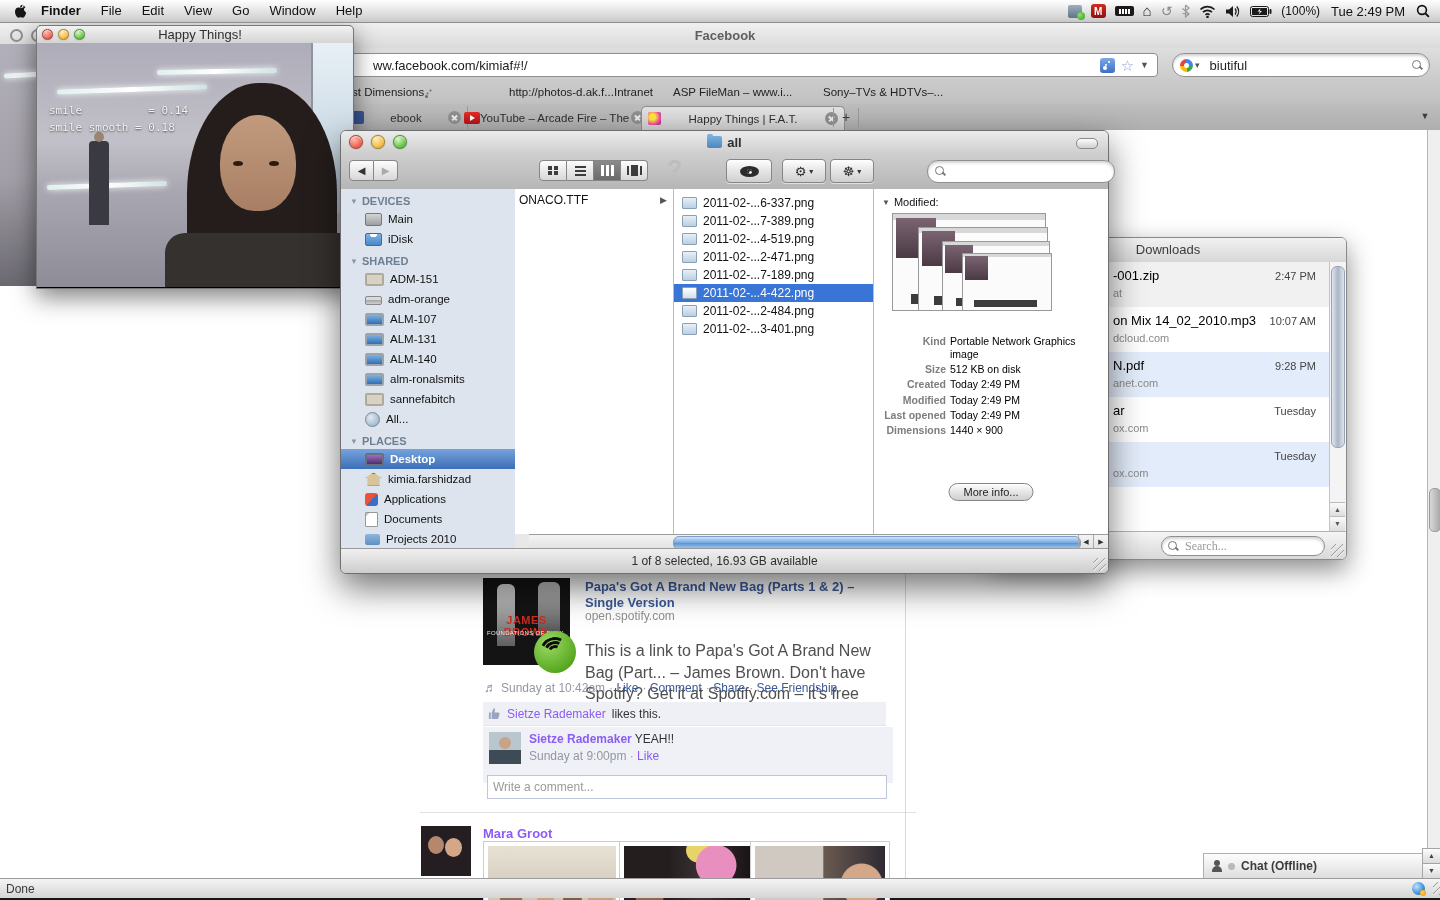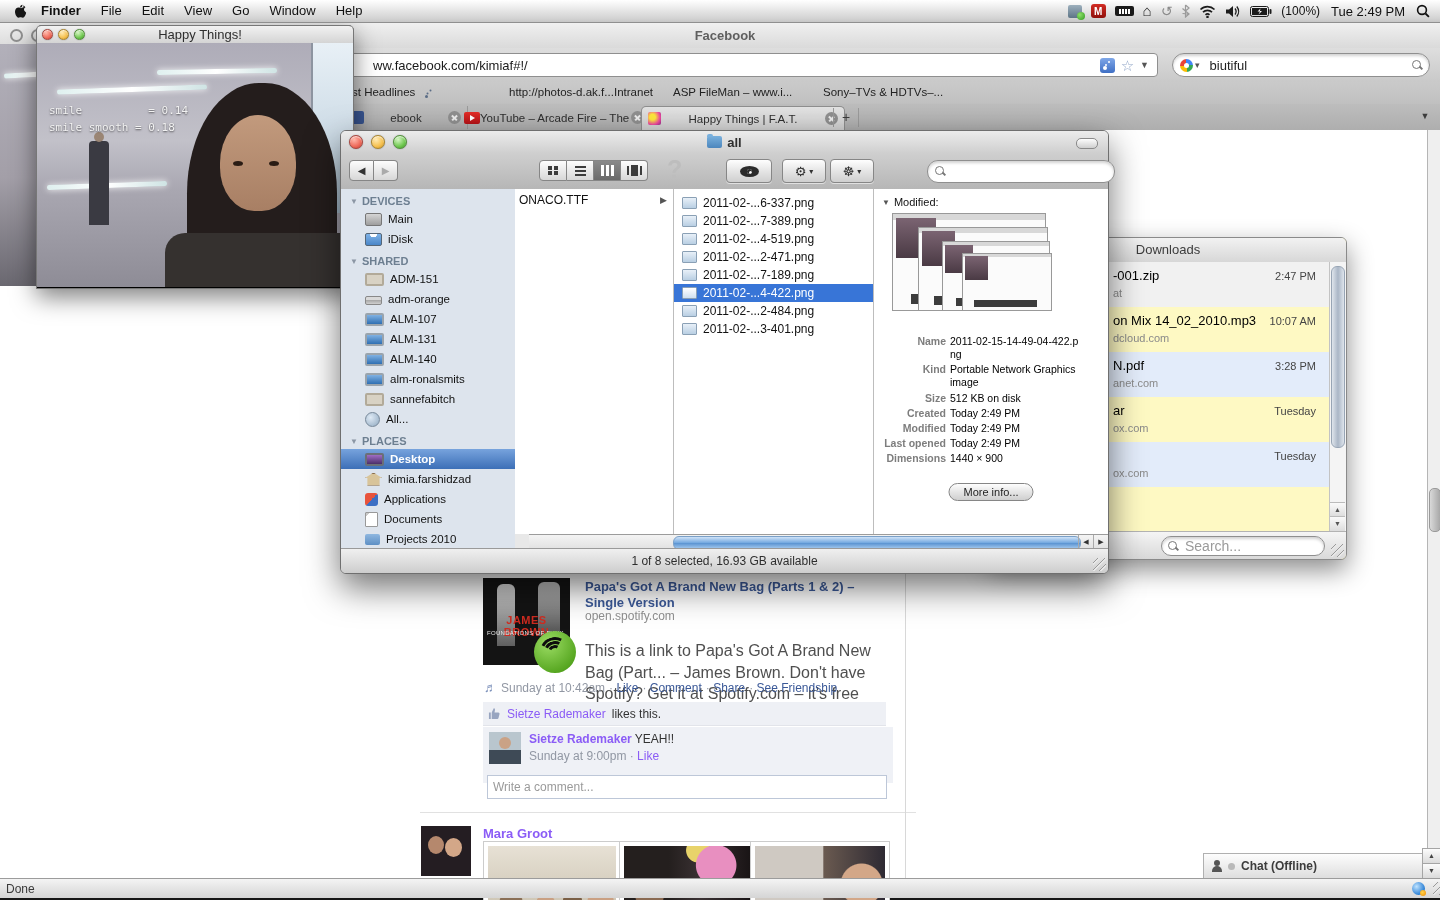--- a/index.html
+++ b/index.html
@@ -185,38 +185,38 @@
   #wc-hair{position:absolute;left:150px;top:40px;width:150px;height:230px;background:#241d1c;border-radius:48% 48% 30% 30%;}
   #wc-face{position:absolute;left:183px;top:72px;width:76px;height:96px;background:linear-gradient(#c29a7d,#a87f64);border-radius:50% 50% 45% 45%;}
   #wc-eye1,#wc-eye2{position:absolute;top:118px;width:10px;height:5px;border-radius:50%;background:#2a1c14;}
   #wc-eye1{left:196px;}#wc-eye2{left:232px;}
   #wc-sweater{position:absolute;left:128px;top:190px;width:190px;height:60px;background:#35312f;border-radius:20px 14px 0 0;}
   #wc-overlay{position:absolute;left:12px;top:8px;font-family:"DejaVu Sans Mono","Liberation Mono",monospace;
      font-size:11px;color:#f2f2f2;text-shadow:0 1px 2px rgba(0,0,0,.6);white-space:pre;line-height:17px;}
 
   
   #downloads{left:989px;top:237px;width:356px;height:321px;z-index:12;border-radius:6px;
-     background:#fef9c3;border:1px solid #8a8a8a;box-shadow:0 10px 26px rgba(0,0,0,.45);}
+     background:#ffffff;border:1px solid #8a8a8a;box-shadow:0 10px 26px rgba(0,0,0,.45);}
   #dl-title{height:24px;background:linear-gradient(#f2f2f2,#d7d7d7);border-bottom:1px solid #adadad;border-radius:5px 5px 0 0;
      text-align:center;font-size:13px;color:#3c3c3c;line-height:24px;}
   #dl-rows{position:absolute;left:0;top:24px;width:340px;height:270px;overflow:hidden;}
   .dlrow{position:relative;height:45px;padding-left:123px;box-sizing:border-box;}
   .dlrow:nth-child(1){background:#f1f1f1;}
   .dlrow:nth-child(3),.dlrow:nth-child(5){background:#e3ecfa;}
   .dlrow .nm{position:absolute;left:123px;top:6px;font-size:13px;color:#000;white-space:nowrap;}
   .dlrow .tm{position:absolute;right:14px;top:8px;font-size:11px;color:#444;}
   .dlrow .src{position:absolute;left:123px;top:25px;font-size:11px;color:#8a8a8a;}
   #dl-scroll{position:absolute;right:0;top:24px;width:16px;height:270px;background:#f4f4f4;border-left:1px solid #c3c3c3;}
   #dl-thumb{position:absolute;left:1px;top:4px;width:12px;height:180px;border-radius:6px;
      background:linear-gradient(90deg,#dfe5ec,#aab6c6 50%,#dfe5ec);border:1px solid #98a5b5;}
   #dl-scroll .ar{position:absolute;left:0;width:15px;height:14px;border-top:1px solid #bbb;font-size:7px;color:#555;text-align:center;line-height:13px;background:linear-gradient(#fafafa,#dcdcdc);}
   #dl-bottom{position:absolute;left:0;bottom:0;width:100%;height:27px;background:linear-gradient(#f5f5f5,#d9d9d9);
      border-top:1px solid #b3b3b3;border-radius:0 0 5px 5px;}
   #dl-search{position:absolute;left:171px;top:4px;width:150px;height:18px;border-radius:10px;padding:0 6px;gap:4px;}
-  #dl-search input{border:0;background:transparent;flex:1;font-size:14px;min-width:0;}
+  #dl-search input{border:0;background:transparent;flex:1;font-size:12px;min-width:0;font-family:Liberation Serif, serif;}
   #dl-grip{position:absolute;right:2px;bottom:2px;}
 
   
   #finder{left:340px;top:130px;width:767px;height:442px;z-index:13;border-radius:6px;
      background:#e8e8e8;border:1px solid #6f6f6f;box-shadow:0 14px 34px rgba(0,0,0,.55);}
   #f-title{height:22px;background:linear-gradient(#ececec,#cfcfcf);border-radius:5px 5px 0 0;
      display:flex;align-items:center;padding-left:8px;position:relative;}
   #f-title .wt{position:absolute;left:0;right:0;text-align:center;font-size:13px;font-weight:bold;color:#2e2e2e;
      display:flex;justify-content:center;align-items:center;gap:5px;}
   .folder14{width:15px;height:12px;background:linear-gradient(#79b0dd,#4c86bd);border-radius:2px;position:relative;display:inline-block;}
@@ -392,21 +392,21 @@
       <span class="dd">▾</span>
       <input value="biutiful" style="">
       <span class="mag" style="margin-right:6px;"></span>
     </div>
   </div>
 
   <div id="b-marks" class="abs bbar">
     <div>
 
     <span class="bmk">Most Vi</span>
-        <span class="bmk">st Headlines</span>
+        <span class="bmk">st Dimensions</span>
         <span class="bmk">http://photos-d.ak.f...</span>
         <span class="bmk">Intranet</span>
         <span class="bmk">ASP FileMan – www.i...</span>
         <span class="bmk">Sony–TVs &amp; HDTVs–...</span>
       </div>
     <span class="livebmk"></span>
   </div>
 
   <div id="b-tabs" class="abs bbar">
     <div class="tab" style="left:345px;width:110px;">
@@ -548,21 +548,21 @@
         <span class="tm">2:47 PM</span>
         <span class="src">at</span>
       </div>
         <div class="dlrow">
         <span class="nm">on Mix 14_02_2010.mp3</span>
         <span class="tm">10:07 AM</span>
         <span class="src">dcloud.com</span>
       </div>
         <div class="dlrow">
         <span class="nm">N.pdf</span>
-        <span class="tm">3:28 PM</span>
+        <span class="tm">9:28 PM</span>
         <span class="src">anet.com</span>
       </div>
         <div class="dlrow">
         <span class="nm">ar</span>
         <span class="tm">Tuesday</span>
         <span class="src">ox.com</span>
       </div>
         <div class="dlrow">
         <span class="nm"></span>
         <span class="tm">Tuesday</span>
@@ -797,24 +797,20 @@
               <span class="bar"></span>
             </div>
           <div class="shot" id="s4">
               <span class="tb"></span>
               <span class="person"></span>
               <span class="bar"></span>
             </div>
         </div>
         <div id="pv-rows">
 
-        <div class="pvr">
-            <span class="l">Name</span>
-            <span class="v">2011-02-15-14-49-04-422.png</span>
-          </div>
             <div class="pvr">
             <span class="l">Kind</span>
             <span class="v">Portable Network Graphics image</span>
           </div>
             <div class="pvr">
             <span class="l">Size</span>
             <span class="v">512 KB on disk</span>
           </div>
             <div class="pvr">
             <span class="l">Created</span>

